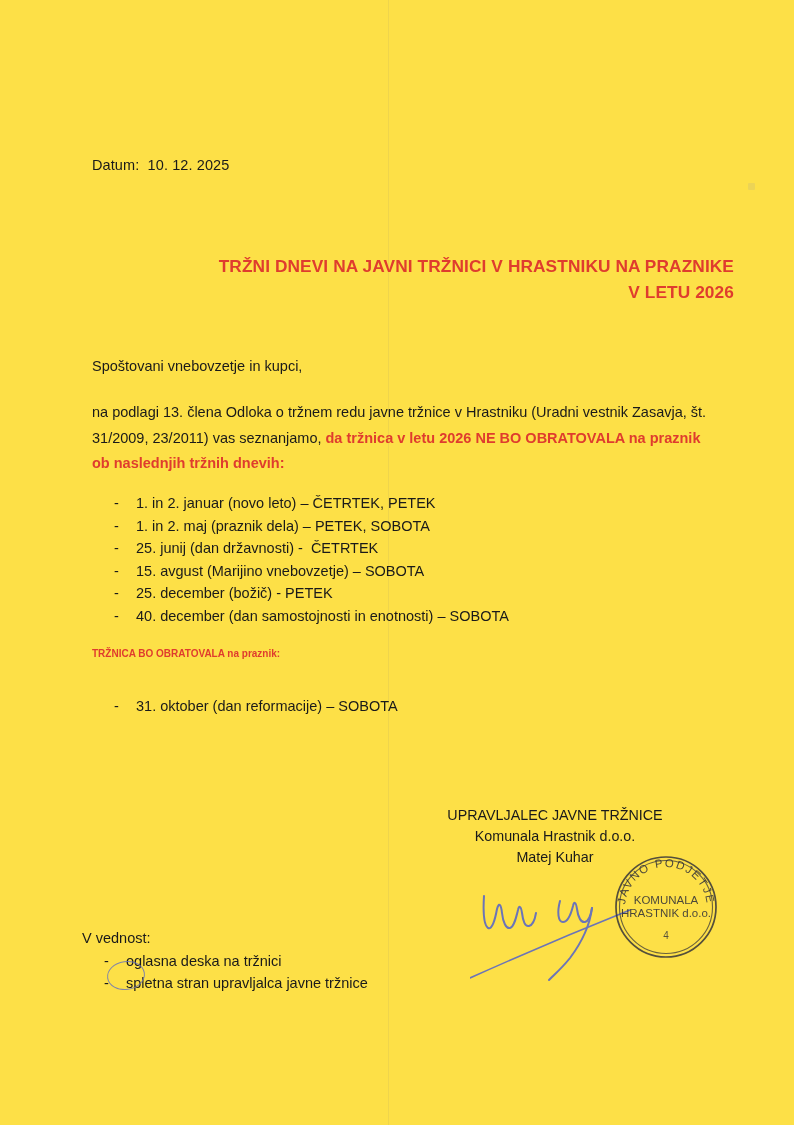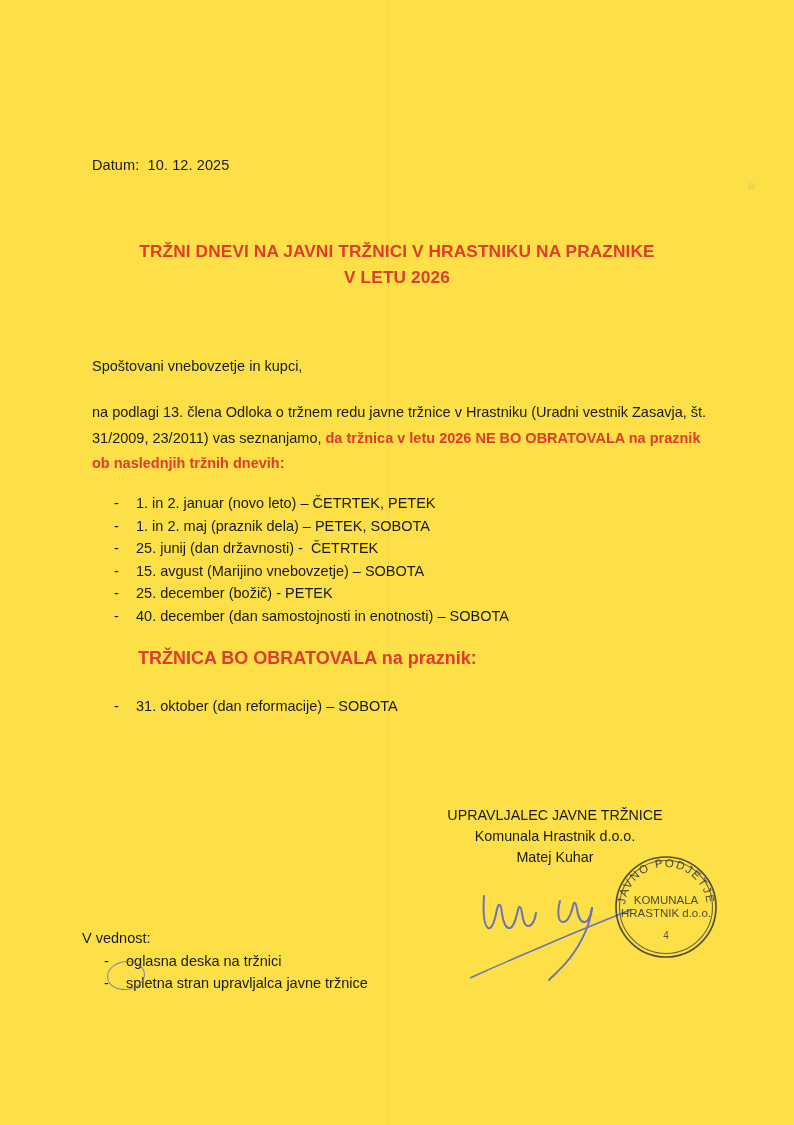--- a/index.html
+++ b/index.html
@@ -40,23 +40,23 @@
     left: 92px;
     top: 157px;
     font-size: 14.5px;
     letter-spacing: 0.1px;
     white-space: pre;
   }
 
   .title-block {
     position: absolute;
     left: 60px;
-    top: 238px;
+    top: 253px;
     width: 674px;
-    text-align: center;
+    text-align: right;
     color: #DF3C2E;
     font-weight: bold;
     font-size: 17.3px;
     line-height: 26px;
     letter-spacing: 0.1px;
   }
   .title-line2 { display: block; }
 
   .greeting {
     position: absolute;
@@ -106,22 +106,21 @@
     color: #1a1a1a;
   }
   .li .txt { flex: 1 1 auto; white-space: pre; }
 
   .subhead {
     position: absolute;
     left: 92px;
     top: 648px;
     color: #DF3C2E;
     font-weight: bold;
-    font-size: 18px;
-    margin-left: 46px;
+    font-size: 10px;
   }
 
   .sign-block {
     position: absolute;
     left: 410px;
     top: 805px;
     width: 290px;
     text-align: center;
     font-size: 14.3px;
     line-height: 21px;

